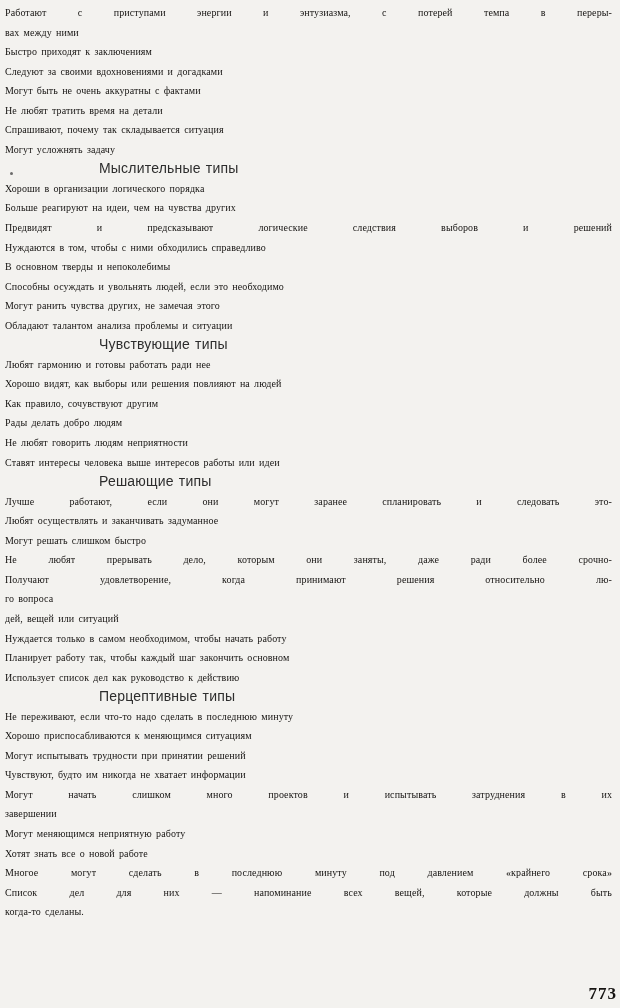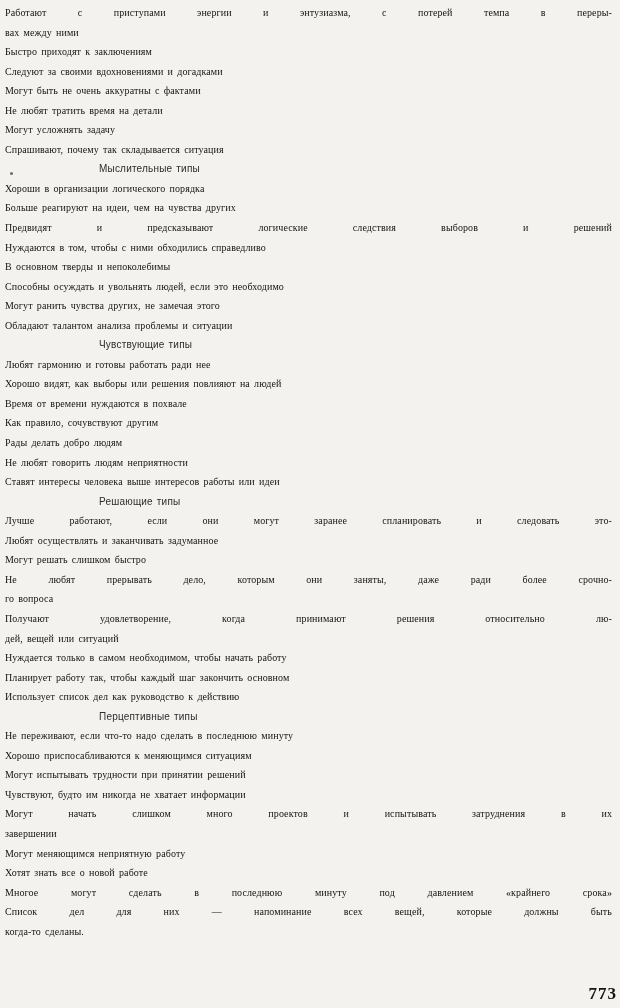--- a/index.html
+++ b/index.html
@@ -33,21 +33,21 @@
   }
   .line.stretch {
     white-space: normal;
     text-align: justify;
     text-align-last: justify;
     text-justify: inter-word;
   }
   .line.header {
     padding-left: 94px;
     font-family: "Liberation Sans", "DejaVu Sans", sans-serif;
-    font-size: 10px;
+    font-size: 14px;
     color: var(--header-ink);
     word-spacing: 1px;
     letter-spacing: 0.2px;
   }
   .page-number {
     position: absolute;
     right: 3px;
     bottom: 4px;
     font-family: "Liberation Serif", "DejaVu Serif", serif;
     font-size: 17px;
@@ -70,46 +70,45 @@
 <body>
 
 <div class="page">
   <div class="page-text">
       <div class="line body stretch">Работают с приступами энергии и энтузиазма, с потерей темпа в переры-</div>
       <div class="line body">вах между ними</div>
       <div class="line body">Быстро приходят к заключениям</div>
       <div class="line body">Следуют за своими вдохновениями и догадками</div>
       <div class="line body">Могут быть не очень аккуратны с фактами</div>
       <div class="line body">Не любят тратить время на детали</div>
+      <div class="line body">Спрашивают, почему так складывается ситуация</div>
       <div class="line body">Могут усложнять задачу</div>
-      <div class="line body">Спрашивают, почему так складывается ситуация</div>
       <div class="line header">Мыслительные типы</div>
       <div class="line body">Хороши в организации логического порядка</div>
       <div class="line body">Больше реагируют на идеи, чем на чувства других</div>
       <div class="line body stretch">Предвидят и предсказывают логические следствия выборов и решений</div>
       <div class="line body">Нуждаются в том, чтобы с ними обходились справедливо</div>
       <div class="line body">В основном тверды и непоколебимы</div>
       <div class="line body">Способны осуждать и увольнять людей, если это необходимо</div>
       <div class="line body">Могут ранить чувства других, не замечая этого</div>
       <div class="line body">Обладают талантом анализа проблемы и ситуации</div>
       <div class="line header">Чувствующие типы</div>
       <div class="line body">Любят гармонию и готовы работать ради нее</div>
       <div class="line body">Хорошо видят, как выборы или решения повлияют на людей</div>
-      <div class="line body">Время от времени нуждаются в похвале</div>
       <div class="line body">Как правило, сочувствуют другим</div>
       <div class="line body">Рады делать добро людям</div>
       <div class="line body">Не любят говорить людям неприятности</div>
       <div class="line body">Ставят интересы человека выше интересов работы или идеи</div>
       <div class="line header">Решающие типы</div>
       <div class="line body stretch">Лучше работают, если они могут заранее спланировать и следовать это-</div>
       <div class="line body">Любят осуществлять и заканчивать задуманное</div>
       <div class="line body">Могут решать слишком быстро</div>
       <div class="line body stretch">Не любят прерывать дело, которым они заняты, даже ради более срочно-</div>
+      <div class="line body stretch">Получают удовлетворение, когда принимают решения относительно лю-</div>
       <div class="line body">го вопроса</div>
-      <div class="line body stretch">Получают удовлетворение, когда принимают решения относительно лю-</div>
       <div class="line body">дей, вещей или ситуаций</div>
       <div class="line body">Нуждается только в самом необходимом, чтобы начать работу</div>
       <div class="line body">Планирует работу так, чтобы каждый шаг закончить основном</div>
       <div class="line body">Использует список дел как руководство к действию</div>
       <div class="line header">Перцептивные типы</div>
       <div class="line body">Не переживают, если что-то надо сделать в последнюю минуту</div>
       <div class="line body">Хорошо приспосабливаются к меняющимся ситуациям</div>
       <div class="line body">Могут испытывать трудности при принятии решений</div>
       <div class="line body">Чувствуют, будто им никогда не хватает информации</div>
       <div class="line body stretch">Могут начать слишком много проектов и испытывать затруднения в их</div>

